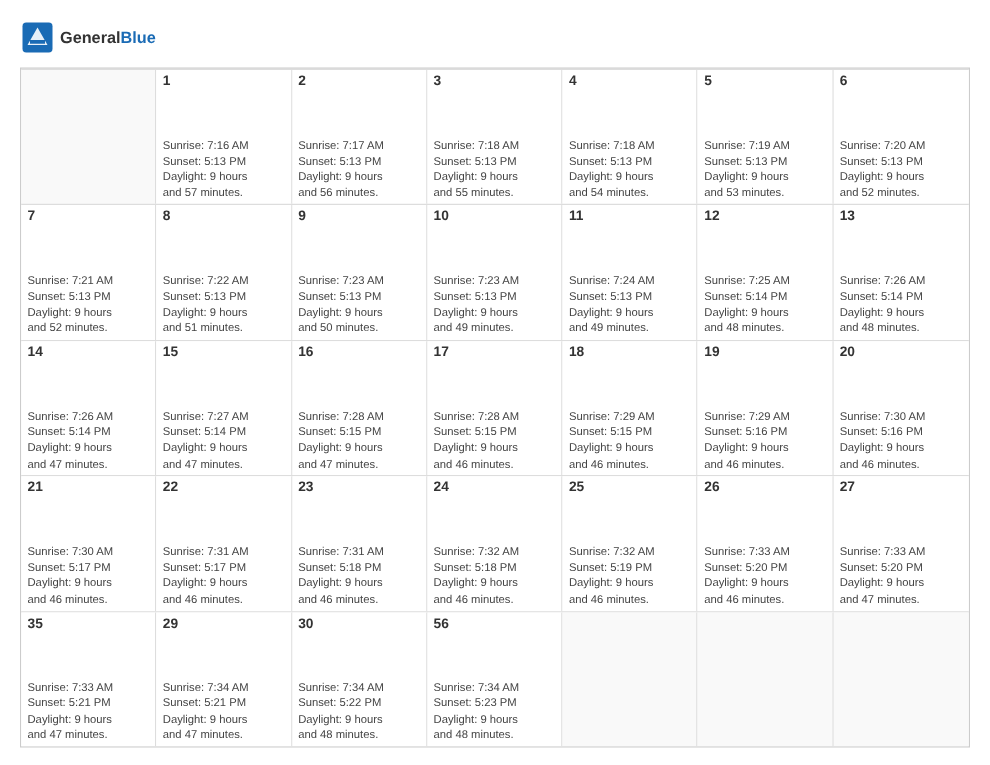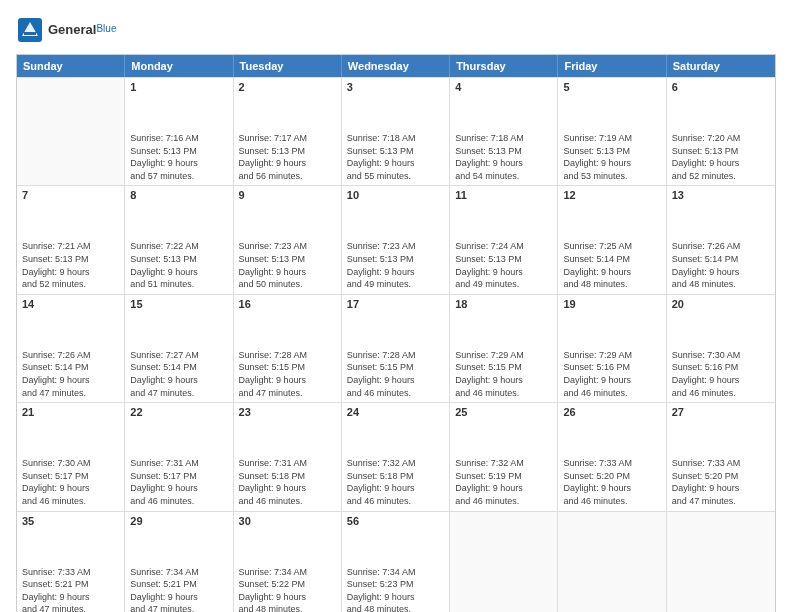--- a/index.html
+++ b/index.html
@@ -32,22 +32,22 @@
       display: flex;
       flex-direction: row;
       line-height: 1.1;
     }
     .logo-general {
       font-size: 13px;
       font-weight: bold;
       color: #333;
     }
     .logo-blue {
-      font-size: 10px;
-      font-weight: normal;
+      font-size: 13px;
+      font-weight: bold;
       color: #1a6bb5;
     }
     .logo-icon {
       width: 28px;
       height: 28px;
     }
     .title-block {
       text-align: right;
     }
     .main-title {
@@ -126,29 +126,20 @@
         <rect x="8" y="16" width="12" height="3" fill="#1a6bb5"></rect>
       </svg>
       <div class="logo-text">
         <span class="logo-general">General</span>
         <span class="logo-blue">Blue</span>
       </div>
     </div>
   </div>
 
   <div class="calendar">
-    <div class="cal-header-row" id="cal-header">
-        <div class="cal-header-cell">Sunday</div>
-        <div class="cal-header-cell">Monday</div>
-        <div class="cal-header-cell">Tuesday</div>
-        <div class="cal-header-cell">Wednesday</div>
-        <div class="cal-header-cell">Thursday</div>
-        <div class="cal-header-cell">Friday</div>
-        <div class="cal-header-cell">Saturday</div>
-      </div>
     <div class="cal-body" id="cal-body">
         <div class="cal-row">
           <div class="cal-cell empty"></div>
           <div class="cal-cell">
             <div class="cell-number">1</div>
             <div class="cell-info">Sunrise: 7:16 AM<br>Sunset: 5:13 PM<br>Daylight: 9 hours<br>and 57 minutes.</div>
           </div>
           <div class="cal-cell">
             <div class="cell-number">2</div>
             <div class="cell-info">Sunrise: 7:17 AM<br>Sunset: 5:13 PM<br>Daylight: 9 hours<br>and 56 minutes.</div>

